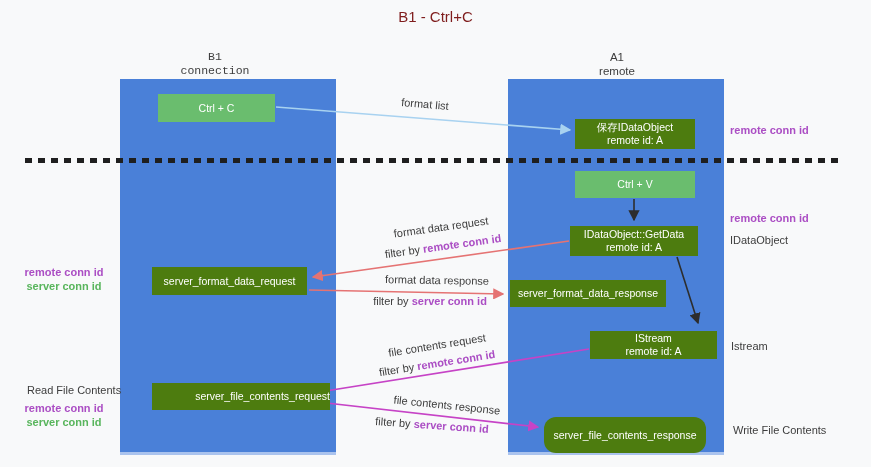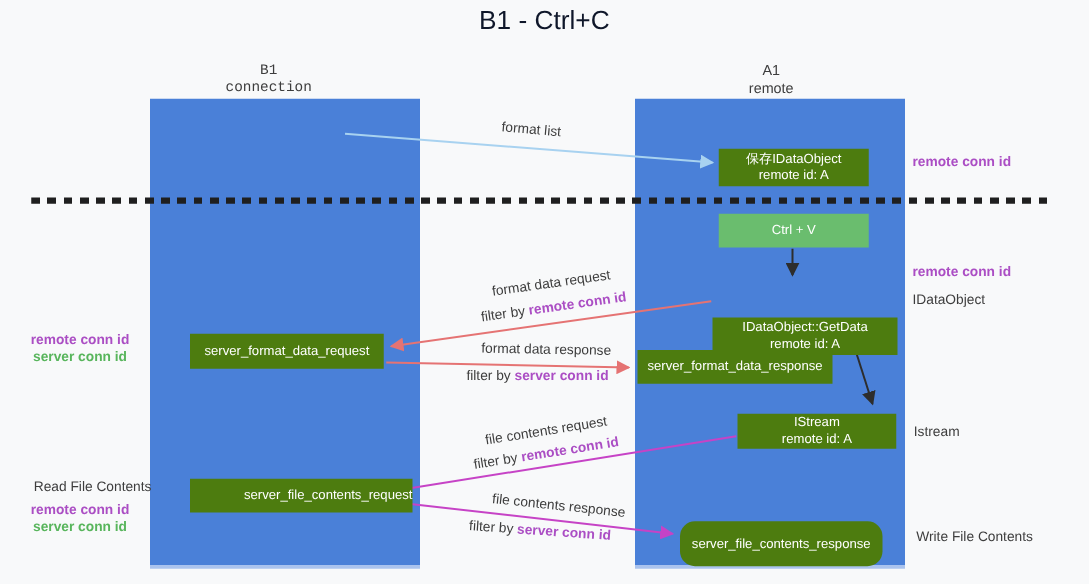--- a/index.html
+++ b/index.html
@@ -1,18 +1,18 @@
 <!DOCTYPE html>
 <html><head>
 <meta charset="utf-8">
 <style>
   html,body{margin:0;padding:0;}
   body{background:#f8f9fa;font-family:"Liberation Sans",sans-serif;}
   .canvas{position:relative;width:871px;height:467px;background:#f8f9fa;overflow:hidden;}
-  .title{position:absolute;left:0;right:0;top:7px;text-align:center;color:#0f172a;font-size:21px;line-height:20px;z-index:4;}
+  .title{position:absolute;left:0;right:0;top:7px;text-align:center;color:#7f1d1d;font-size:15px;line-height:20px;z-index:4;}
   .lane-header{position:absolute;width:120px;text-align:center;font-size:11.5px;color:#3d3d3d;line-height:14px;z-index:4;}
   .lane{position:absolute;top:79px;height:373px;width:216px;background:#4a80d8;box-shadow:0 3px 0 0 #aac3ee;z-index:1;}
   .dashed{position:absolute;left:25px;top:158px;width:818px;height:5px;z-index:2;
           background:repeating-linear-gradient(90deg,#1f1f1f 0 7px,transparent 7px 13px);}
   svg.overlay{position:absolute;left:0;top:0;z-index:2;pointer-events:none;}
   .box{position:absolute;display:flex;flex-direction:column;align-items:center;justify-content:center;
        color:#fff;font-size:10.5px;line-height:13px;text-align:center;z-index:3;white-space:nowrap;}
   .orange{background:#4d7c0f;}
   .green{background:#6abd6e;}
   .slabel{position:absolute;font-size:11px;line-height:14px;z-index:3;white-space:nowrap;}
@@ -62,31 +62,34 @@
     </defs>
     <line x1="276" y1="107" x2="570" y2="130" stroke="#a8d2f0" stroke-width="1.6" marker-end="url(#m-blue)"></line>
     <line x1="634" y1="199" x2="634" y2="220" stroke="#2d2d2d" stroke-width="1.6" marker-end="url(#m-black)"></line>
     <line x1="569" y1="241" x2="313" y2="277" stroke="#e57373" stroke-width="1.6" marker-end="url(#m-red)"></line>
     <line x1="309" y1="290" x2="503" y2="294" stroke="#e57373" stroke-width="1.6" marker-end="url(#m-red)"></line>
     <line x1="677" y1="257" x2="698" y2="323" stroke="#2d2d2d" stroke-width="1.6" marker-end="url(#m-black)"></line>
     <line x1="589" y1="349" x2="313" y2="393" stroke="#c643c6" stroke-width="1.6" marker-end="url(#m-mag)"></line>
     <line x1="309" y1="401" x2="538" y2="427" stroke="#c643c6" stroke-width="1.6" marker-end="url(#m-mag)"></line>
   </svg>
 
+  <div class="box green" style="left:158px;top:94px;width:117px;height:28px;">
+    <div>Ctrl + C</div>
+  </div>
 
   <div class="box orange" style="left:575px;top:119px;width:120px;height:30px;">
     <div>保存IDataObject</div>
     <div>remote id: A</div>
   </div>
 
   <div class="box green" style="left:575px;top:171px;width:120px;height:27px;text-align:right;">
     <div>Ctrl + V</div>
   </div>
 
-  <div class="box orange" style="left:570px;top:226px;width:148px;height:30px;margin-top:28px;">
+  <div class="box orange" style="left:570px;top:226px;width:128px;height:30px;">
     <div>IDataObject::GetData</div>
     <div>remote id: A</div>
   </div>
 
   <div class="box orange" style="left:152px;top:267px;width:155px;height:28px;">
     <div>server_format_data_request</div>
   </div>
 
   <div class="box orange" style="left:510px;top:280px;width:156px;height:27px;">
     <div>server_format_data_response</div>

